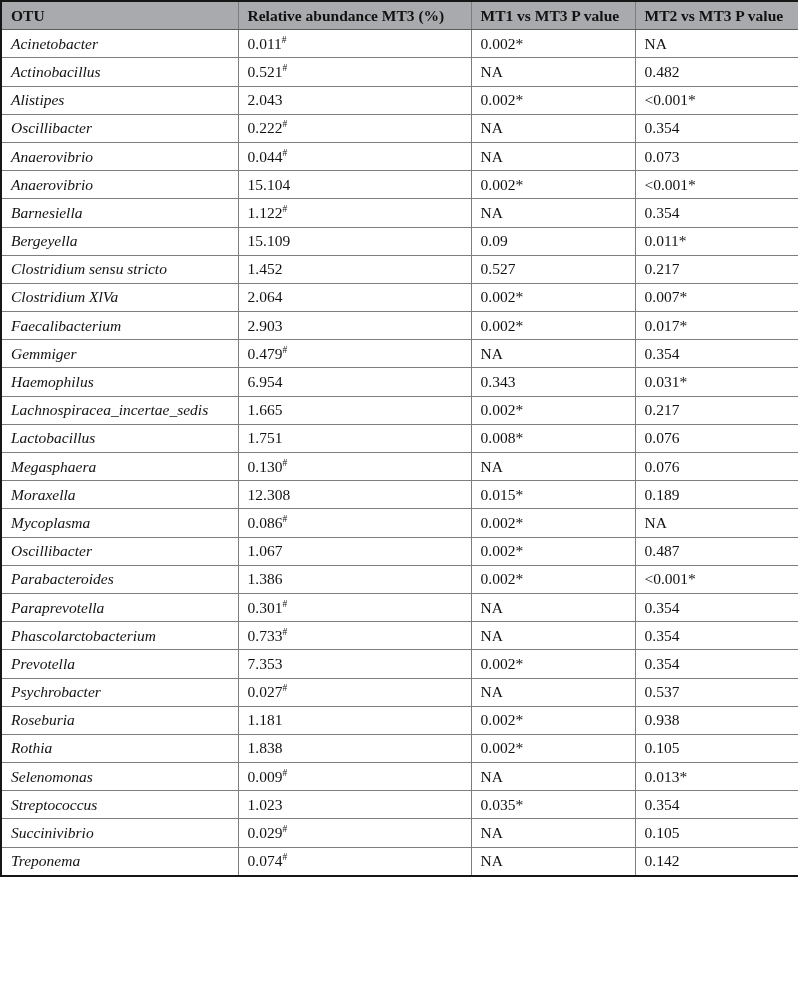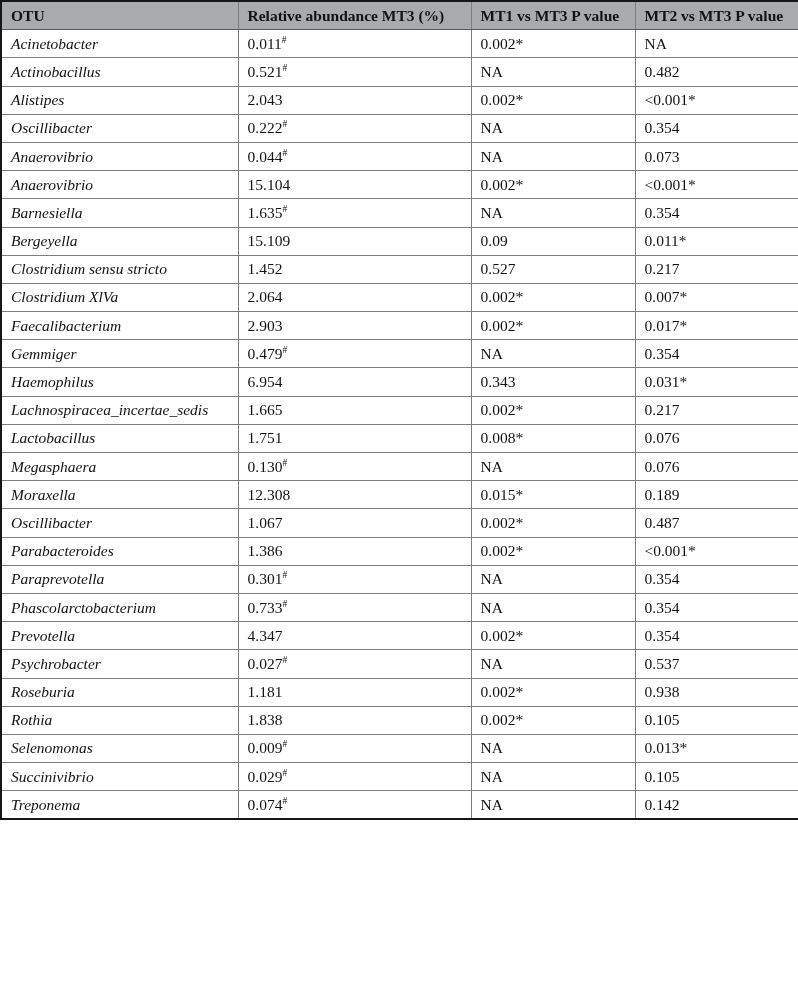--- a/index.html
+++ b/index.html
@@ -100,21 +100,21 @@
           <td><span>0.073</span></td>
         </tr>
         <tr>
           <td class="otu-cell"><span>Anaerovibrio</span></td>
           <td><span>15.104</span><span class="sup"></span></td>
           <td><span>0.002*</span></td>
           <td><span>&lt;0.001*</span></td>
         </tr>
         <tr>
           <td class="otu-cell"><span>Barnesiella</span></td>
-          <td><span>1.635</span><span class="sup">#</span></td>
+          <td><span>1.122</span><span class="sup">#</span></td>
           <td><span>NA</span></td>
           <td><span>0.354</span></td>
         </tr>
         <tr>
           <td class="otu-cell"><span>Bergeyella</span></td>
           <td><span>15.109</span><span class="sup"></span></td>
           <td><span>0.09</span></td>
           <td><span>0.011*</span></td>
         </tr>
         <tr>
@@ -165,20 +165,26 @@
           <td><span>NA</span></td>
           <td><span>0.076</span></td>
         </tr>
         <tr>
           <td class="otu-cell"><span>Moraxella</span></td>
           <td><span>12.308</span><span class="sup"></span></td>
           <td><span>0.015*</span></td>
           <td><span>0.189</span></td>
         </tr>
         <tr>
+          <td class="otu-cell"><span>Mycoplasma</span></td>
+          <td><span>0.086</span><span class="sup">#</span></td>
+          <td><span>0.002*</span></td>
+          <td><span>NA</span></td>
+        </tr>
+        <tr>
           <td class="otu-cell"><span>Oscillibacter</span></td>
           <td><span>1.067</span><span class="sup"></span></td>
           <td><span>0.002*</span></td>
           <td><span>0.487</span></td>
         </tr>
         <tr>
           <td class="otu-cell"><span>Parabacteroides</span></td>
           <td><span>1.386</span><span class="sup"></span></td>
           <td><span>0.002*</span></td>
           <td><span>&lt;0.001*</span></td>
@@ -190,21 +196,21 @@
           <td><span>0.354</span></td>
         </tr>
         <tr>
           <td class="otu-cell"><span>Phascolarctobacterium</span></td>
           <td><span>0.733</span><span class="sup">#</span></td>
           <td><span>NA</span></td>
           <td><span>0.354</span></td>
         </tr>
         <tr>
           <td class="otu-cell"><span>Prevotella</span></td>
-          <td><span>4.347</span><span class="sup"></span></td>
+          <td><span>7.353</span><span class="sup"></span></td>
           <td><span>0.002*</span></td>
           <td><span>0.354</span></td>
         </tr>
         <tr>
           <td class="otu-cell"><span>Psychrobacter</span></td>
           <td><span>0.027</span><span class="sup">#</span></td>
           <td><span>NA</span></td>
           <td><span>0.537</span></td>
         </tr>
         <tr>
@@ -217,20 +223,26 @@
           <td class="otu-cell"><span>Rothia</span></td>
           <td><span>1.838</span><span class="sup"></span></td>
           <td><span>0.002*</span></td>
           <td><span>0.105</span></td>
         </tr>
         <tr>
           <td class="otu-cell"><span>Selenomonas</span></td>
           <td><span>0.009</span><span class="sup">#</span></td>
           <td><span>NA</span></td>
           <td><span>0.013*</span></td>
+        </tr>
+        <tr>
+          <td class="otu-cell"><span>Streptococcus</span></td>
+          <td><span>1.023</span><span class="sup"></span></td>
+          <td><span>0.035*</span></td>
+          <td><span>0.354</span></td>
         </tr>
         <tr>
           <td class="otu-cell"><span>Succinivibrio</span></td>
           <td><span>0.029</span><span class="sup">#</span></td>
           <td><span>NA</span></td>
           <td><span>0.105</span></td>
         </tr>
         <tr>
           <td class="otu-cell"><span>Treponema</span></td>
           <td><span>0.074</span><span class="sup">#</span></td>

